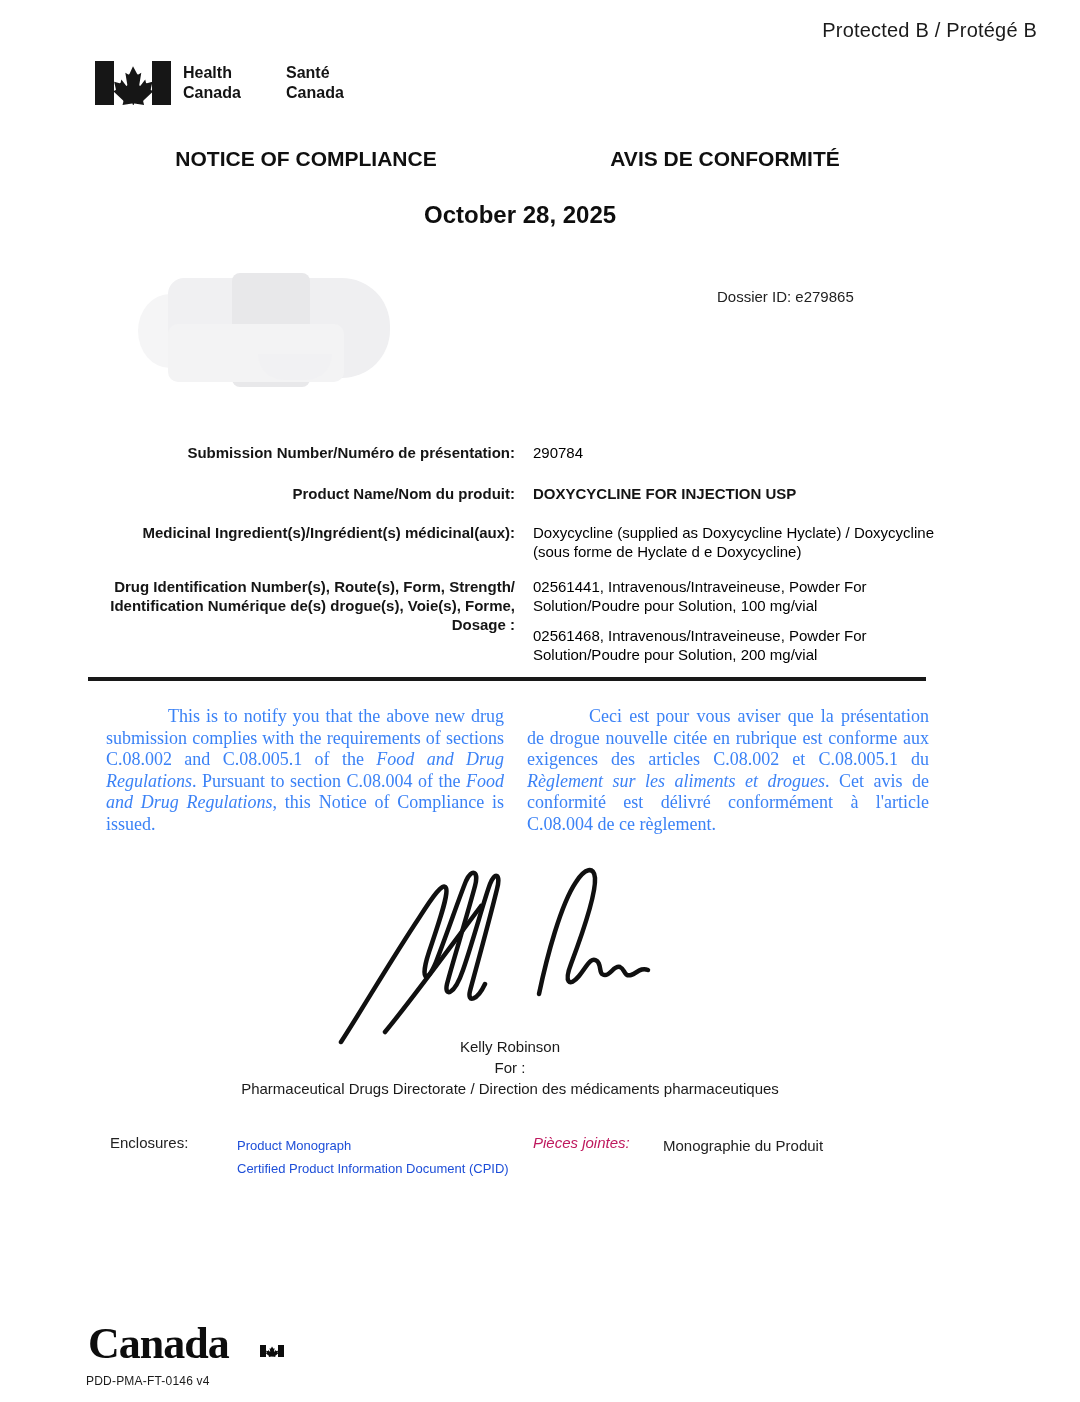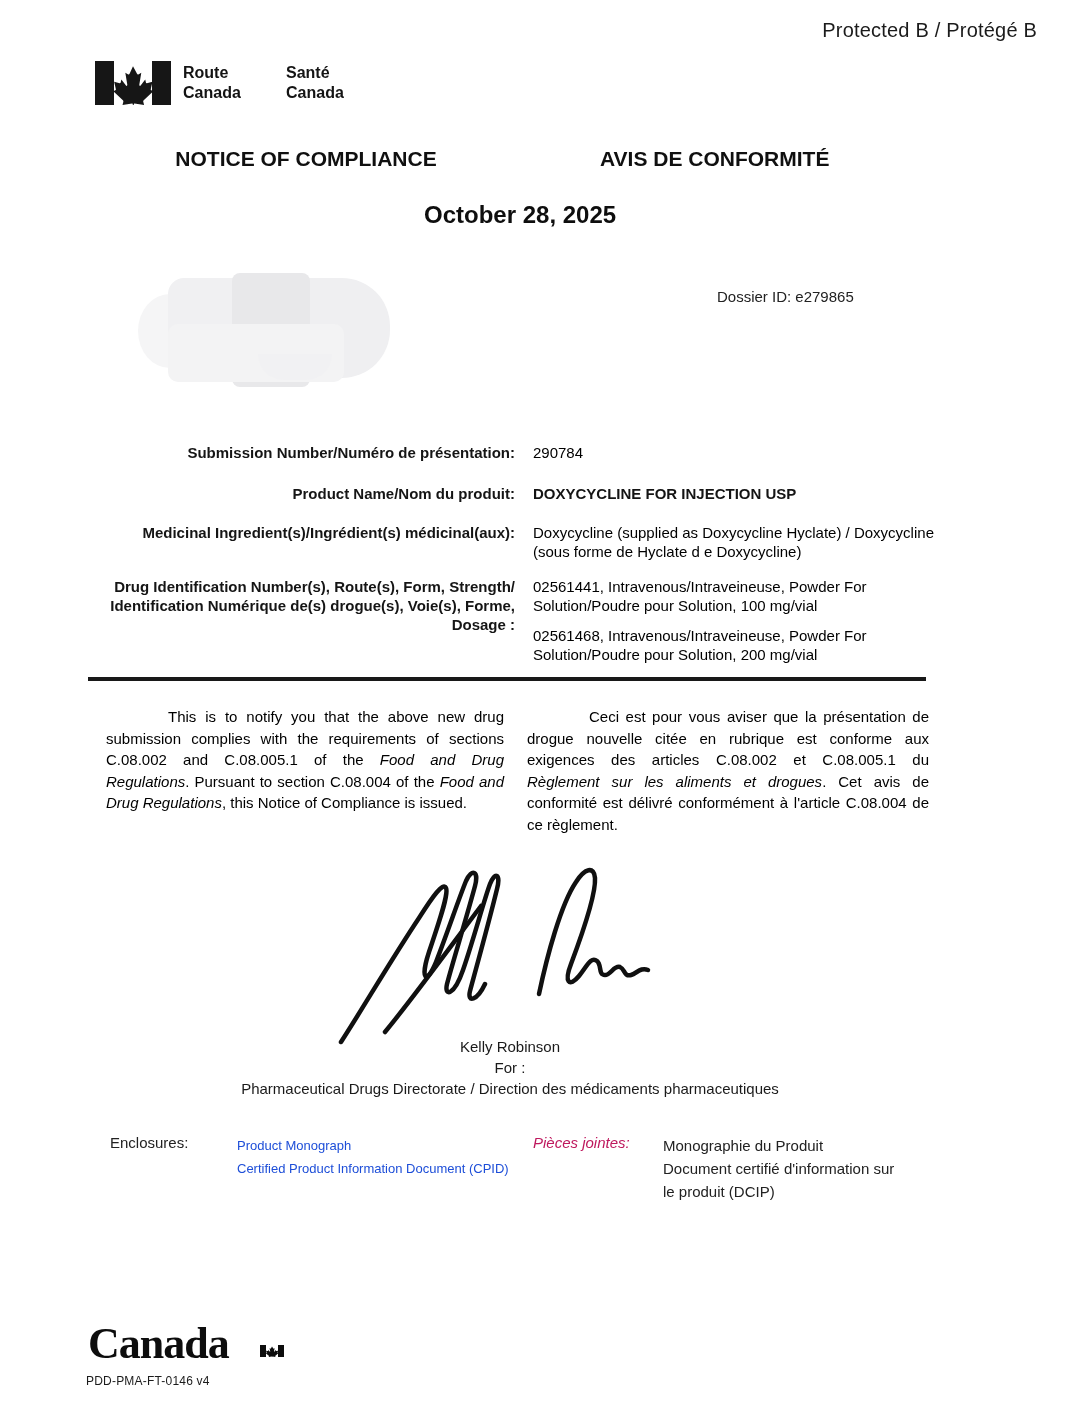--- a/index.html
+++ b/index.html
@@ -15,21 +15,21 @@
   .protected { top:3px; right:43px; font-size:20px; color:#1b1b1b; letter-spacing:0.2px; }
 
   
   .fed-flag { left:95px; top:45px; }
   .fed-text-en { left:183px; top:47px; }
   .fed-text-fr { left:286px; top:47px; }
   .fed-text-en div, .fed-text-fr div { font-weight:bold; font-size:16px; line-height:20px; color:#141414; }
 
   
   .title-en { left:170px; top:131px; width:272px; text-align:center; font-weight:bold; font-size:21px; color:#101010; }
-  .title-fr { left:600px; top:131px; width:250px; text-align:left; font-weight:bold; font-size:21px; color:#101010; }
+  .title-fr { left:600px; top:131px; width:250px; text-align:center; font-weight:bold; font-size:21px; color:#101010; }
 
   .sponsor-label { left:108px; top:192px; font-weight:bold; font-size:15px; line-height:19px; color:#161616; }
   .noc-date { left:424px; top:185px; font-weight:bold; font-size:24px; color:#0e0e0e; }
 
   
   .blob  { border-radius:16px; }
   .blob-a { left:168px; top:262px; width:112px; height:102px; background:#f0f0f2; }
   .blob-b { left:232px; top:257px; width:78px; height:114px; background:#e8e8ea; border-radius:8px; }
   .blob-c { left:296px; top:262px; width:94px; height:100px; background:#efeff1; border-radius:12px 48px 48px 12px; }
   .blob-d { left:138px; top:278px; width:64px; height:74px; background:#f5f5f6; border-radius:50%; }
@@ -47,21 +47,21 @@
   .row-ingredients .flabel, .row-ingredients .fvalue { top:507px; }
   .row-din .flabel { top:561px; }
   .row-din .fvalue { top:561px; }
   .row-din .fvalue .para + .para { margin-top:11px; }
 
   .rule { left:88px; top:661px; width:838px; height:4px; background:#181818; }
 
   
   .body-en { left:106px; top:690px; width:398px; }
   .body-fr { left:527px; top:690px; width:402px; }
-  .body-par { font-size:15px; line-height:21.5px; text-align:justify; text-indent:62px; color:#000000; }
+  .body-par { font-size:18px; line-height:21.5px; text-align:justify; text-indent:62px; color:#3b82f6;font-family:Liberation Serif, serif; }
   .body-par i { font-style:italic; }
 
   .signature-svg { left:333px; top:820px; }
   .signature-svg path { stroke:#101010; fill:none; stroke-width:4.5; stroke-linecap:round; }
 
   .sig-block { left:150px; top:1020px; width:720px; text-align:center; font-size:15px; line-height:21px; color:#1a1a1a; }
 
   
   .enc-label-en { left:110px; top:1118px; font-size:15px; color:#222; }
   .enc-items-en { left:237px; top:1118px; width:282px; font-size:13px; line-height:23px; color:#1d4ed8; }
@@ -89,21 +89,21 @@
   </svg>
 
   <div class="abs protected">Protected B / Protégé B</div>
 
   <div class="abs fed-flag">
     <svg width="76" height="44" viewBox="0 0 1000 500" preserveAspectRatio="none" fill="#161616">
       <use href="#canada-flag-mark"></use>
     </svg>
   </div>
   <div class="abs fed-text-en">
-      <div>Route</div>
+      <div>Health</div>
       <div>Canada</div>
     </div>
   <div class="abs fed-text-fr">
       <div>Santé</div>
       <div>Canada</div>
     </div>
 
   <div class="abs title-en">NOTICE OF COMPLIANCE</div>
   <div class="abs title-fr">AVIS DE CONFORMITÉ</div>
 
@@ -163,21 +163,20 @@
   </div>
 
   <div class="abs enc-label-en">Enclosures:</div>
   <div class="abs enc-items-en">
       <div>Product Monograph</div>
       <div>Certified Product Information Document (CPID)</div>
     </div>
   <div class="abs enc-label-fr">Pièces jointes:</div>
   <div class="abs enc-items-fr">
       <div>Monographie du Produit</div>
-      <div>Document certifié d'information sur le produit (DCIP)</div>
     </div>
 
   <div class="abs wordmark">
     <span>Canada</span>
     <span class="wordmark-flag">
       <svg width="24" height="12" viewBox="0 0 1000 500" preserveAspectRatio="none" fill="#0d0d0d">
         <use href="#canada-flag-mark"></use>
       </svg>
     </span>
   </div>

